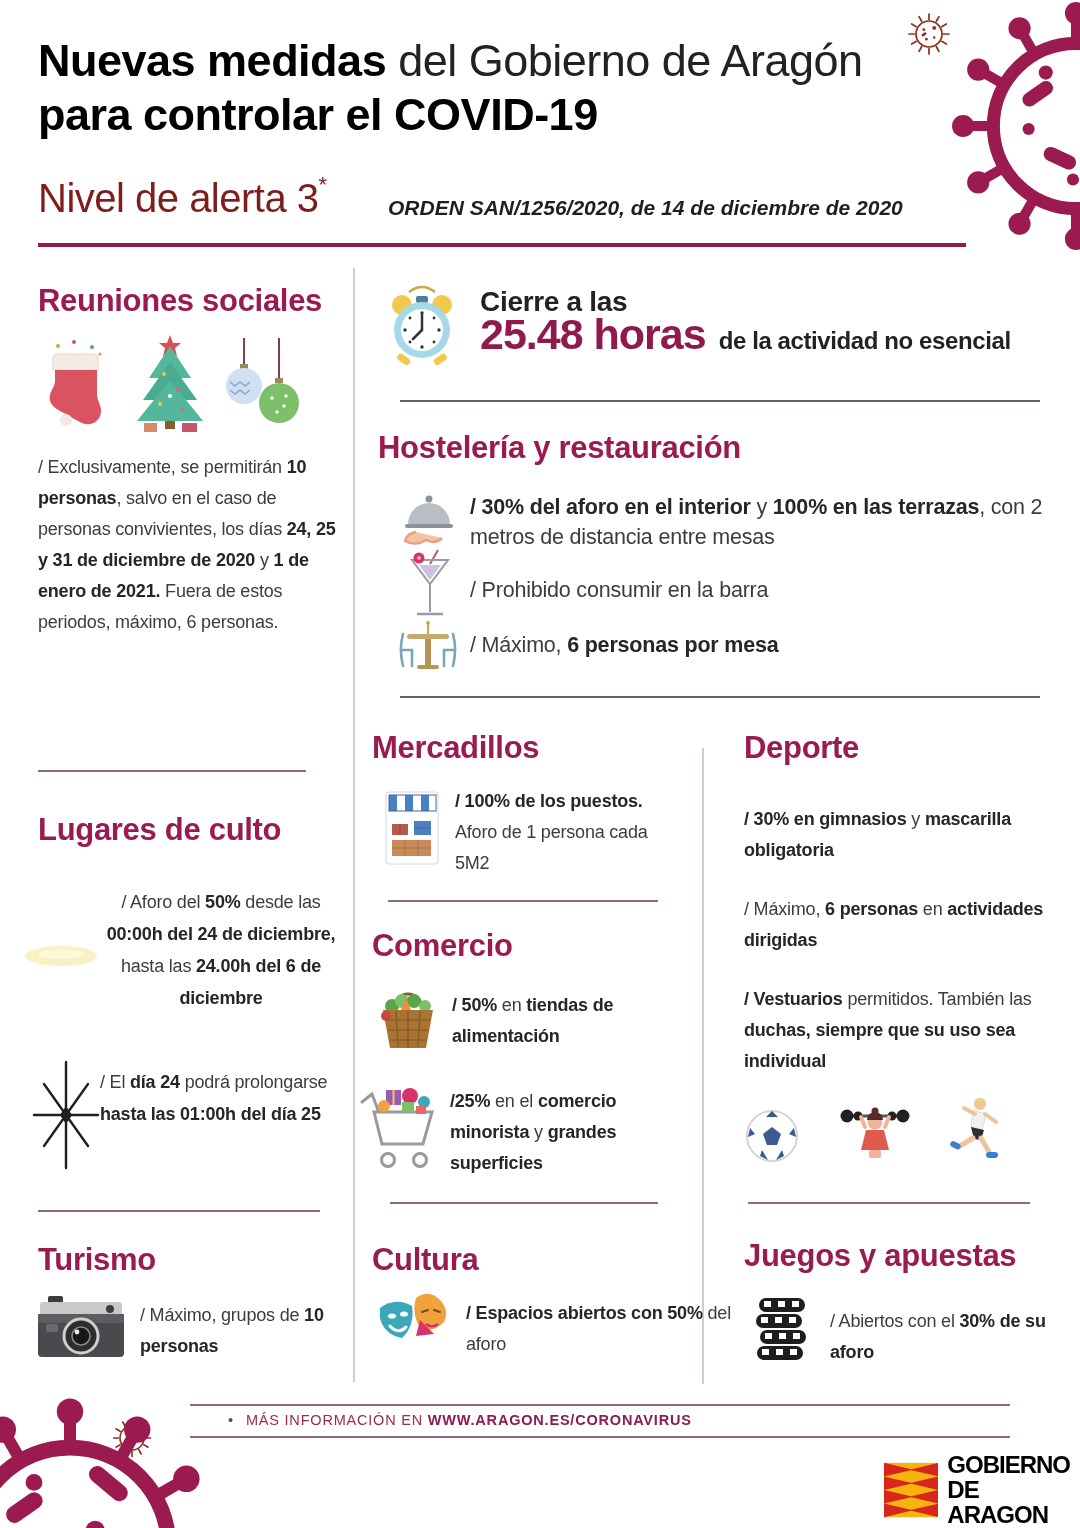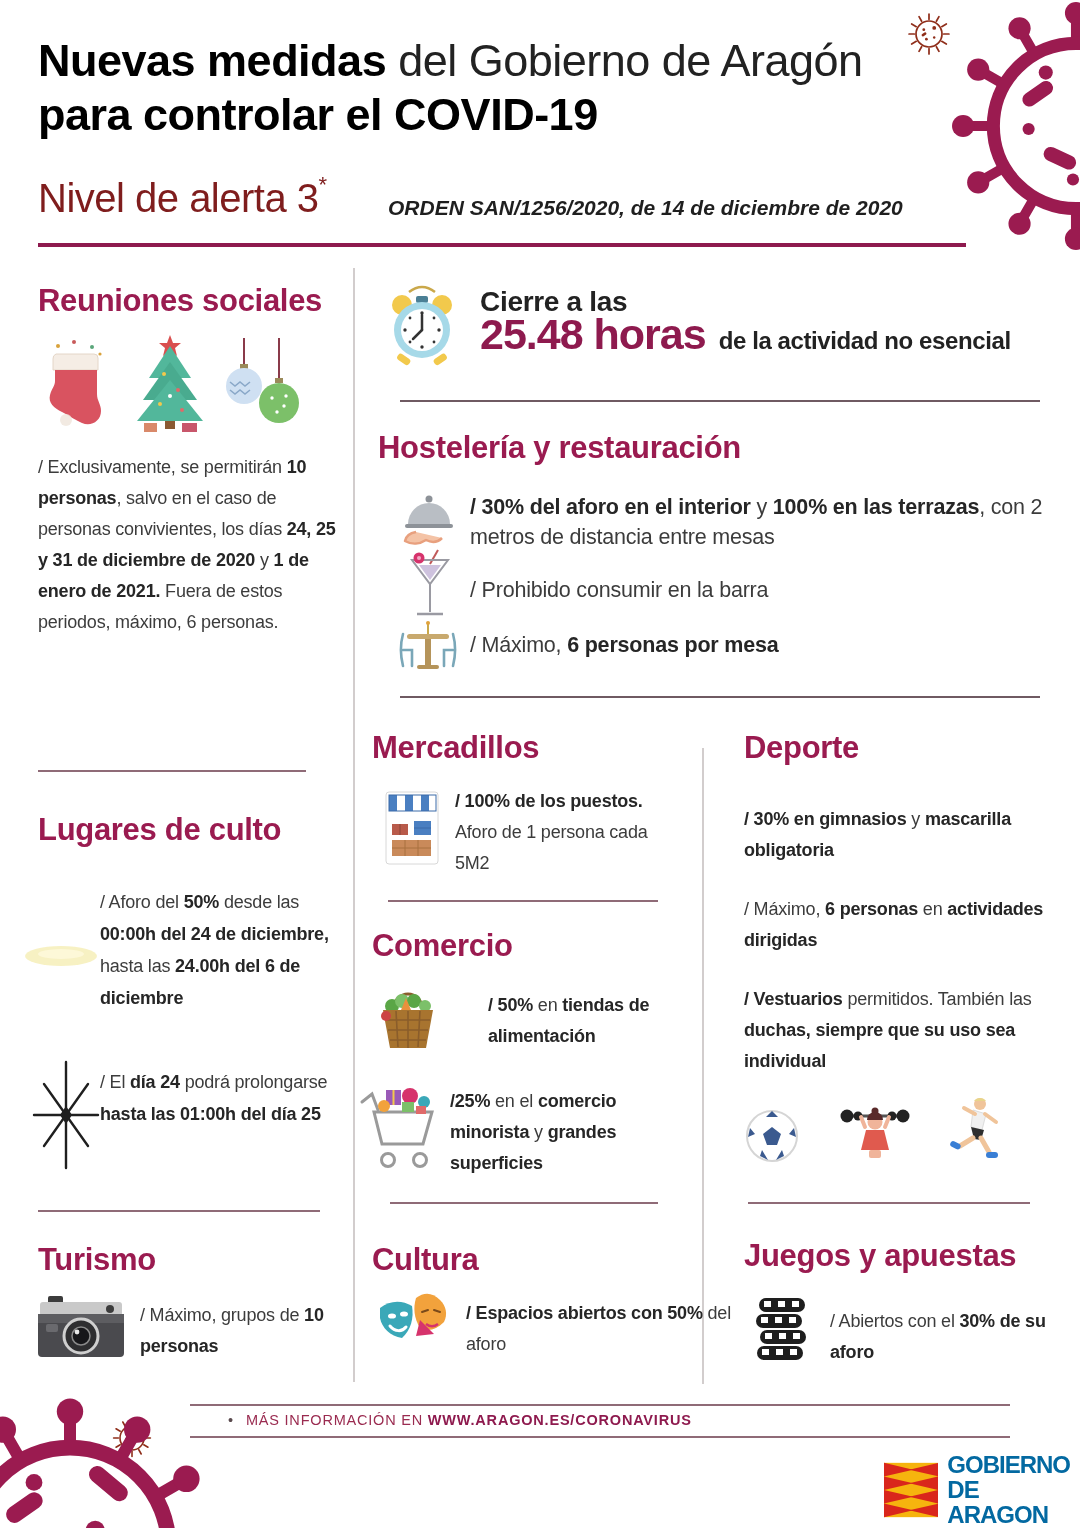--- a/index.html
+++ b/index.html
@@ -19,21 +19,21 @@
   .hline-dark{height:2px;background:#6f5a62;}
   .vline{width:2px;background:#d2cdcd;}
   .header-rule{height:4px;background:#8e1a4e;}
   .closure-intro{font-size:28px;font-weight:700;color:#222;letter-spacing:-0.3px;}
   .closure-row{display:flex;align-items:baseline;gap:13px;white-space:nowrap;}
   .closure-time{font-size:43px;font-weight:700;color:#8e1a4e;letter-spacing:-1px;}
   .closure-scope{font-size:24px;font-weight:700;color:#222;letter-spacing:-0.4px;}
   .foot{font-size:14.5px;color:#9a2b50;letter-spacing:0.8px;display:flex;gap:12px;align-items:center;}
   .foot .b{color:#8e1a4e;}
   .logo{display:flex;align-items:center;gap:9px;}
-  .logo-text{font-size:24px;font-weight:700;color:#0369a1;line-height:25px;letter-spacing:-1px;}
+  .logo-text{font-size:24px;font-weight:700;color:#000000;line-height:25px;letter-spacing:-1px;}
 </style>
 </head>
 <body>
 
 <div id="page">
 
   <svg width="0" height="0" style="position:absolute">
     <defs>
       <symbol id="virusBig" viewBox="0 0 250 250">
         <g stroke="#9b1b50" stroke-width="10" stroke-linecap="round">
@@ -167,21 +167,21 @@
   <div class="abs body-text" style="left:38px;top:452px;width:304px;"><span>/ Exclusivamente, se permitirán </span><span class="b">10 personas</span><span>, salvo en el caso de personas convivientes, los días </span><span class="b">24, 25 y 31 de diciembre de 2020</span><span> y </span><span class="b">1 de enero de 2021.</span><span> Fuera de estos periodos, máximo, 6 personas.</span></div>
 
   <div class="abs hline" style="left:38px;top:770px;width:268px;"></div>
 
   <div class="abs sec-title" style="left:38px;top:812px;">Lugares de culto</div>
 
   <svg class="abs" style="left:22px;top:928px;" width="78" height="54" viewBox="0 0 78 54">
     <ellipse cx="39" cy="28" rx="36" ry="10" fill="#f5edb4" opacity="0.8"></ellipse>
     <ellipse cx="39" cy="26" rx="23" ry="5" fill="#fdf8d8"></ellipse>
   </svg>
-  <div class="abs body-text" style="left:100px;top:886px;width:242px;line-height:32px;"><span>/ Aforo del </span><span class="b">50%</span><span>  desde las </span><span class="b">00:00h del 24 de diciembre,</span><span> hasta las </span><span class="b">24.00h del 6 de diciembre</span></div>
+  <div class="abs body-text" style="left:100px;top:886px;width:242px;line-height:32px;text-align:center;"><span>/ Aforo del </span><span class="b">50%</span><span>  desde las </span><span class="b">00:00h del 24 de diciembre,</span><span> hasta las </span><span class="b">24.00h del 6 de diciembre</span></div>
 
   <svg class="abs" style="left:24px;top:1058px;" width="84" height="114" viewBox="0 0 84 114">
     <g stroke="#1f1f1f" stroke-width="2.4" stroke-linecap="round">
       <line x1="42" y1="4" x2="42" y2="110"></line>
       <line x1="10" y1="57" x2="74" y2="57"></line>
       <line x1="20" y1="26" x2="64" y2="88"></line>
       <line x1="64" y1="26" x2="20" y2="88"></line>
     </g>
     <polygon points="42,48 48,57 42,66 36,57" fill="#1f1f1f"></polygon>
   </svg>
@@ -310,21 +310,21 @@
     <g stroke="#8a5d2b" stroke-width="1.6">
       <line x1="8" y1="36" x2="52" y2="36"></line>
         <line x1="10" y1="46" x2="50" y2="46"></line>
         <line x1="12" y1="56" x2="48" y2="56"></line>
       <line x1="18" y1="27" x2="20" y2="63"></line>
         <line x1="30" y1="27" x2="30" y2="64"></line>
         <line x1="42" y1="27" x2="40" y2="63"></line>
     </g>
     <circle cx="8" cy="32" r="5" fill="#cc4444"></circle>
   </svg>
-  <div class="abs body-text" style="left:452px;top:990px;width:240px;margin-left:36px;"><span class="b">/ 50%</span><span> en </span><span class="b">tiendas de alimentación</span></div>
+  <div class="abs body-text" style="left:452px;top:990px;width:240px;"><span class="b">/ 50%</span><span> en </span><span class="b">tiendas de alimentación</span></div>
 
   <svg class="abs" style="left:358px;top:1084px;" width="80" height="86" viewBox="0 0 80 86">
     <g fill="none" stroke="#9a9a9a" stroke-width="3" stroke-linecap="round">
       <path d="M4 18l10-8 6 16"></path>
       <path d="M16 28h58l-9 32H24z"></path>
     </g>
     <circle cx="30" cy="76" r="6.5" fill="#fff" stroke="#9a9a9a" stroke-width="3"></circle>
     <circle cx="62" cy="76" r="6.5" fill="#fff" stroke="#9a9a9a" stroke-width="3"></circle>
     <rect x="28" y="6" width="15" height="15" fill="#9a5ab8"></rect>
       <line x1="35.5" y1="6" x2="35.5" y2="21" stroke="#f2c94c" stroke-width="2"></line>

